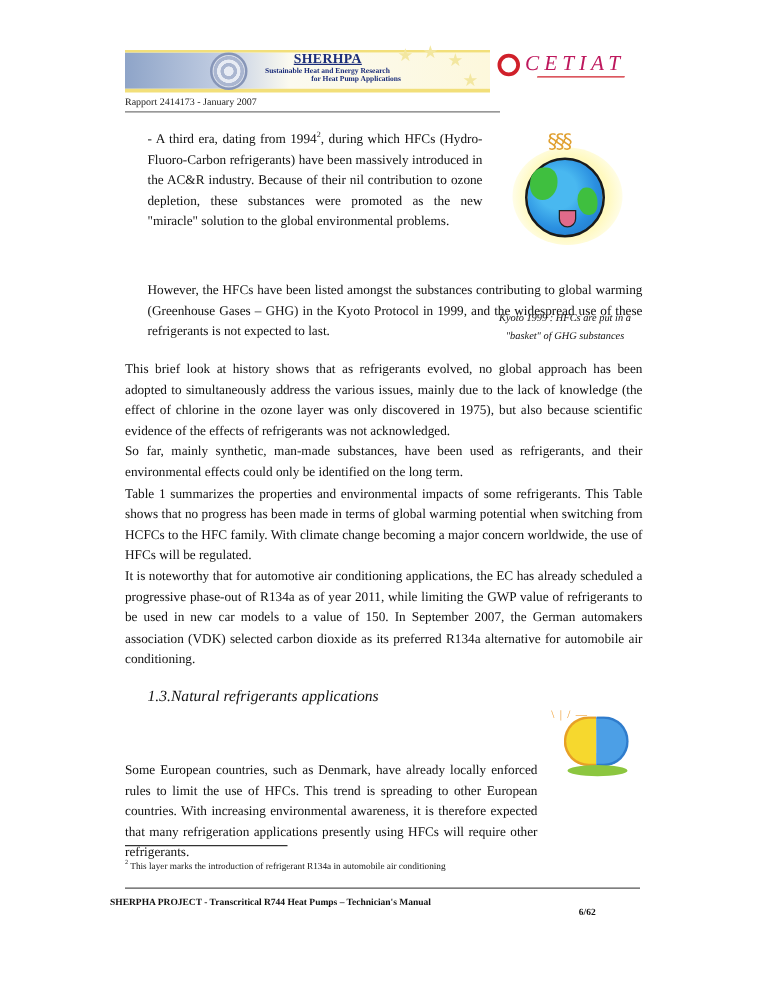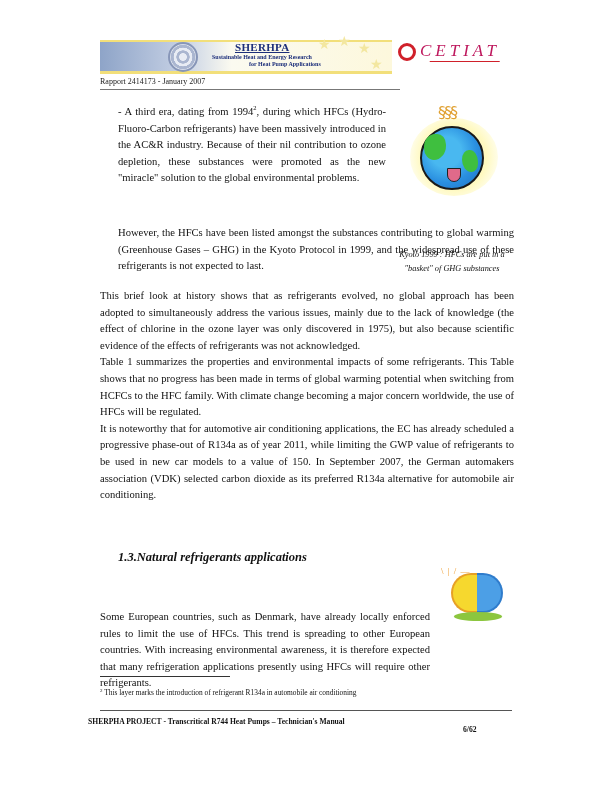--- a/index.html
+++ b/index.html
@@ -31,21 +31,21 @@
 
   
   .p { font-size: 10.6px; line-height: 16.6px; text-align: justify; }
   .p1 { left: 118px; top: 104px; width: 268px; }
   .p2 { left: 118px; top: 225px; width: 396px; }
   .p3 { left: 100px; top: 288px; width: 414px; }
   .p4 { left: 100px; top: 609px; width: 330px; }
 
   .caption1 { left: 387px; top: 200px; width: 130px; font-size: 8.3px; font-style: italic; line-height: 14px; text-align: center; margin-top: 48px; }
 
-  .heading { left: 118px; top: 550px; font-size: 12.5px; font-weight: bold; font-style: italic; }
+  .heading { left: 118px; top: 550px; font-size: 12.5px; font-weight: normal; font-style: italic; }
   .globe-glow { left: 410px; top: 118px; width: 88px; height: 78px; border-radius: 50%;
                 background: radial-gradient(circle, #fff9c0 55%, #fffde8 75%, transparent 80%); }
   .globe { left: 420px; top: 126px; width: 64px; height: 64px; border-radius: 50%;
            background: radial-gradient(circle at 40% 40%, #49b8f0 0 30%, #2a8fe0 60%, #1e6fc0 100%);
            border: 2px solid #1a1a1a; box-sizing: border-box; }
   .land1 { left: 424px; top: 134px; width: 22px; height: 26px; border-radius: 50% 40% 55% 45%; background: #3fbf3f; }
   .land2 { left: 462px; top: 150px; width: 16px; height: 22px; border-radius: 45% 55% 40% 60%; background: #3fbf3f; }
   .tongue { left: 447px; top: 168px; width: 12px; height: 12px; border-radius: 0 0 50% 50%; background: #e06a8a; border: 1px solid #222; }
   .steam { left: 438px; top: 103px; font-size: 16px; color: #e0a030; letter-spacing: -2px; font-family: "DejaVu Sans", sans-serif; }
 
@@ -94,20 +94,21 @@
 <div class="abs globe"></div>
 <div class="abs land1"></div>
 <div class="abs land2"></div>
 <div class="abs tongue"></div>
 <div class="abs caption1">Kyoto 1999 : HFCs are put in a "basket" of GHG substances</div>
 
 <div class="abs p p2">However, the HFCs have been listed amongst the substances contributing to global warming (Greenhouse Gases – GHG) in the Kyoto Protocol in 1999, and the widespread use of these refrigerants is not expected to last.</div>
 
 <div class="abs p p3">
   <div>This brief look at history shows that as refrigerants evolved, no global approach has been adopted to simultaneously address the various issues, mainly due to the lack of knowledge (the effect of chlorine in the ozone layer was only discovered in 1975), but also because scientific evidence of the effects of refrigerants was not acknowledged.</div>
+  <div>So far, mainly synthetic, man-made substances, have been used as refrigerants, and their environmental effects could only be identified on the long term.</div>
   <div>Table 1 summarizes the properties and environmental impacts of some refrigerants. This Table shows that no progress has been made in terms of global warming potential when switching from HCFCs to the HFC family. With climate change becoming a major concern worldwide, the use of HFCs will be regulated.</div>
   <div>It is noteworthy that for automotive air conditioning applications, the EC has already scheduled a progressive phase-out of R134a as of year 2011, while limiting the GWP value of refrigerants to be used in new car models to a value of 150. In September 2007, the German automakers association (VDK) selected carbon dioxide as its preferred R134a alternative for automobile air conditioning.</div>
 </div>
 
 <div class="abs heading">1.3.Natural refrigerants applications</div>
 
 <div class="abs p p4">Some European countries, such as Denmark, have already locally enforced rules to limit the use of HFCs. This trend is spreading to other European countries. With increasing environmental awareness, it is therefore expected that many refrigeration applications presently using HFCs will require other refrigerants.</div>
 
 <div class="abs rays">\ | / — </div>
 <div class="abs sun"></div>

